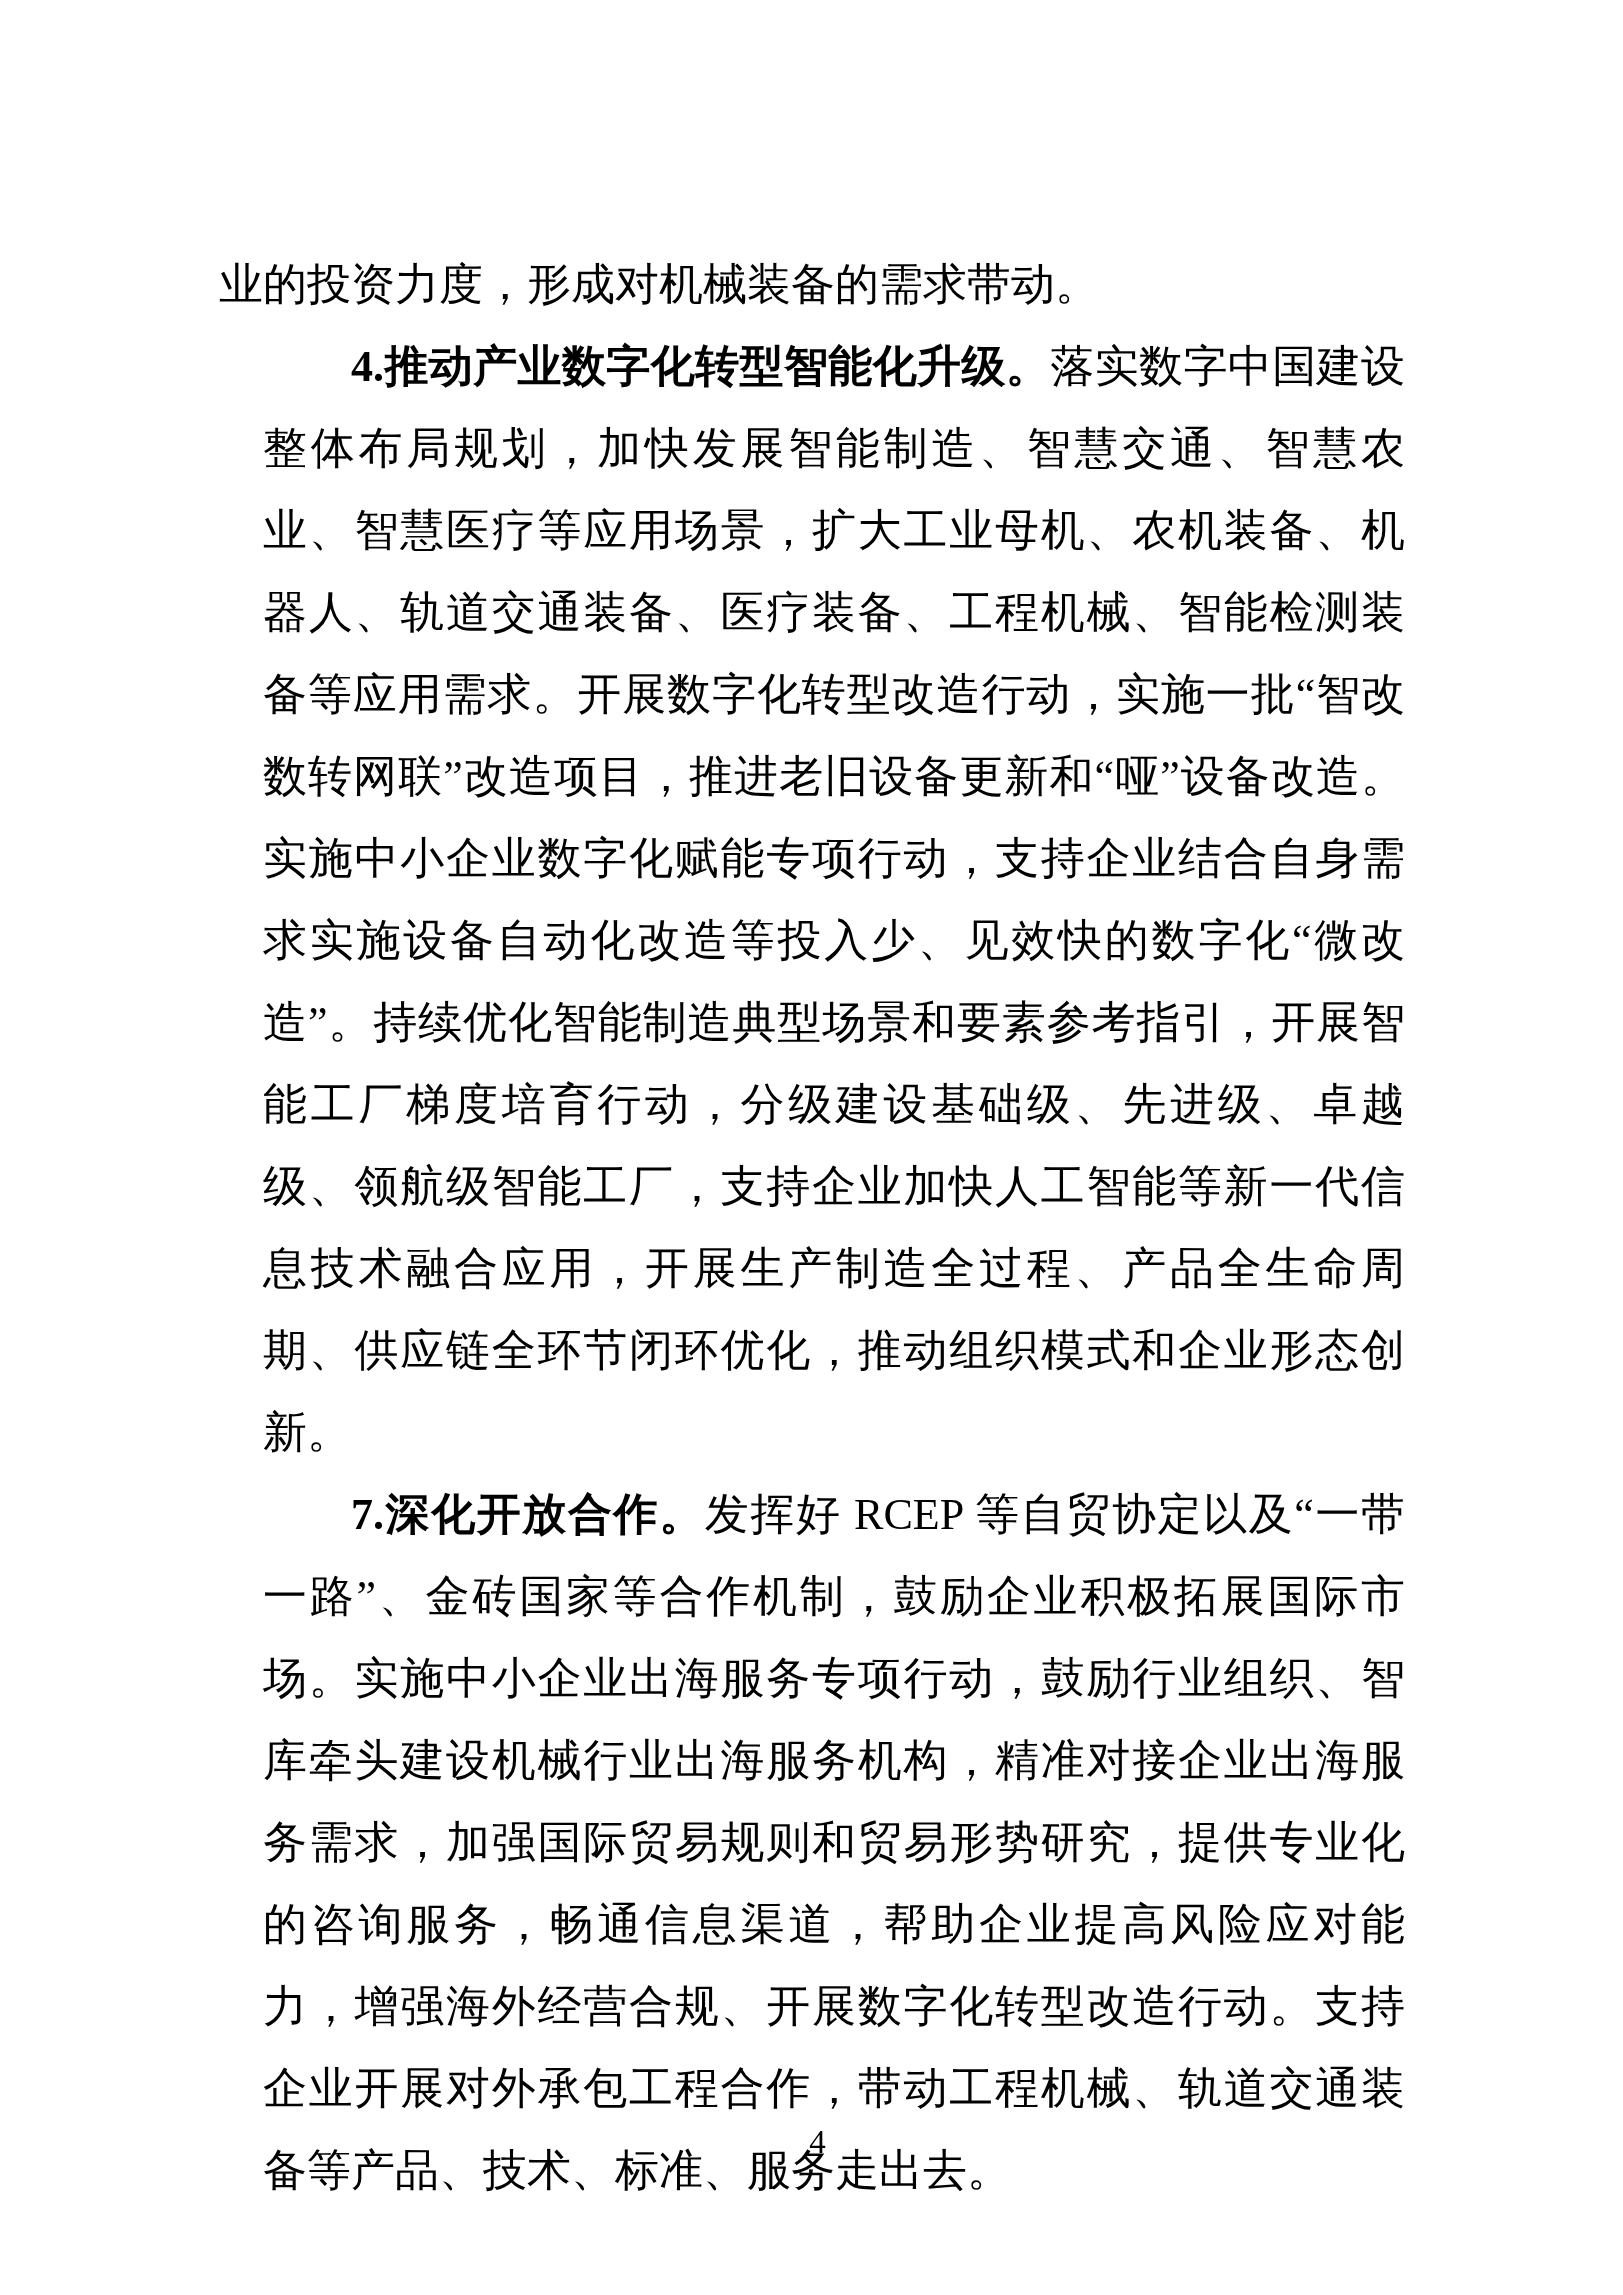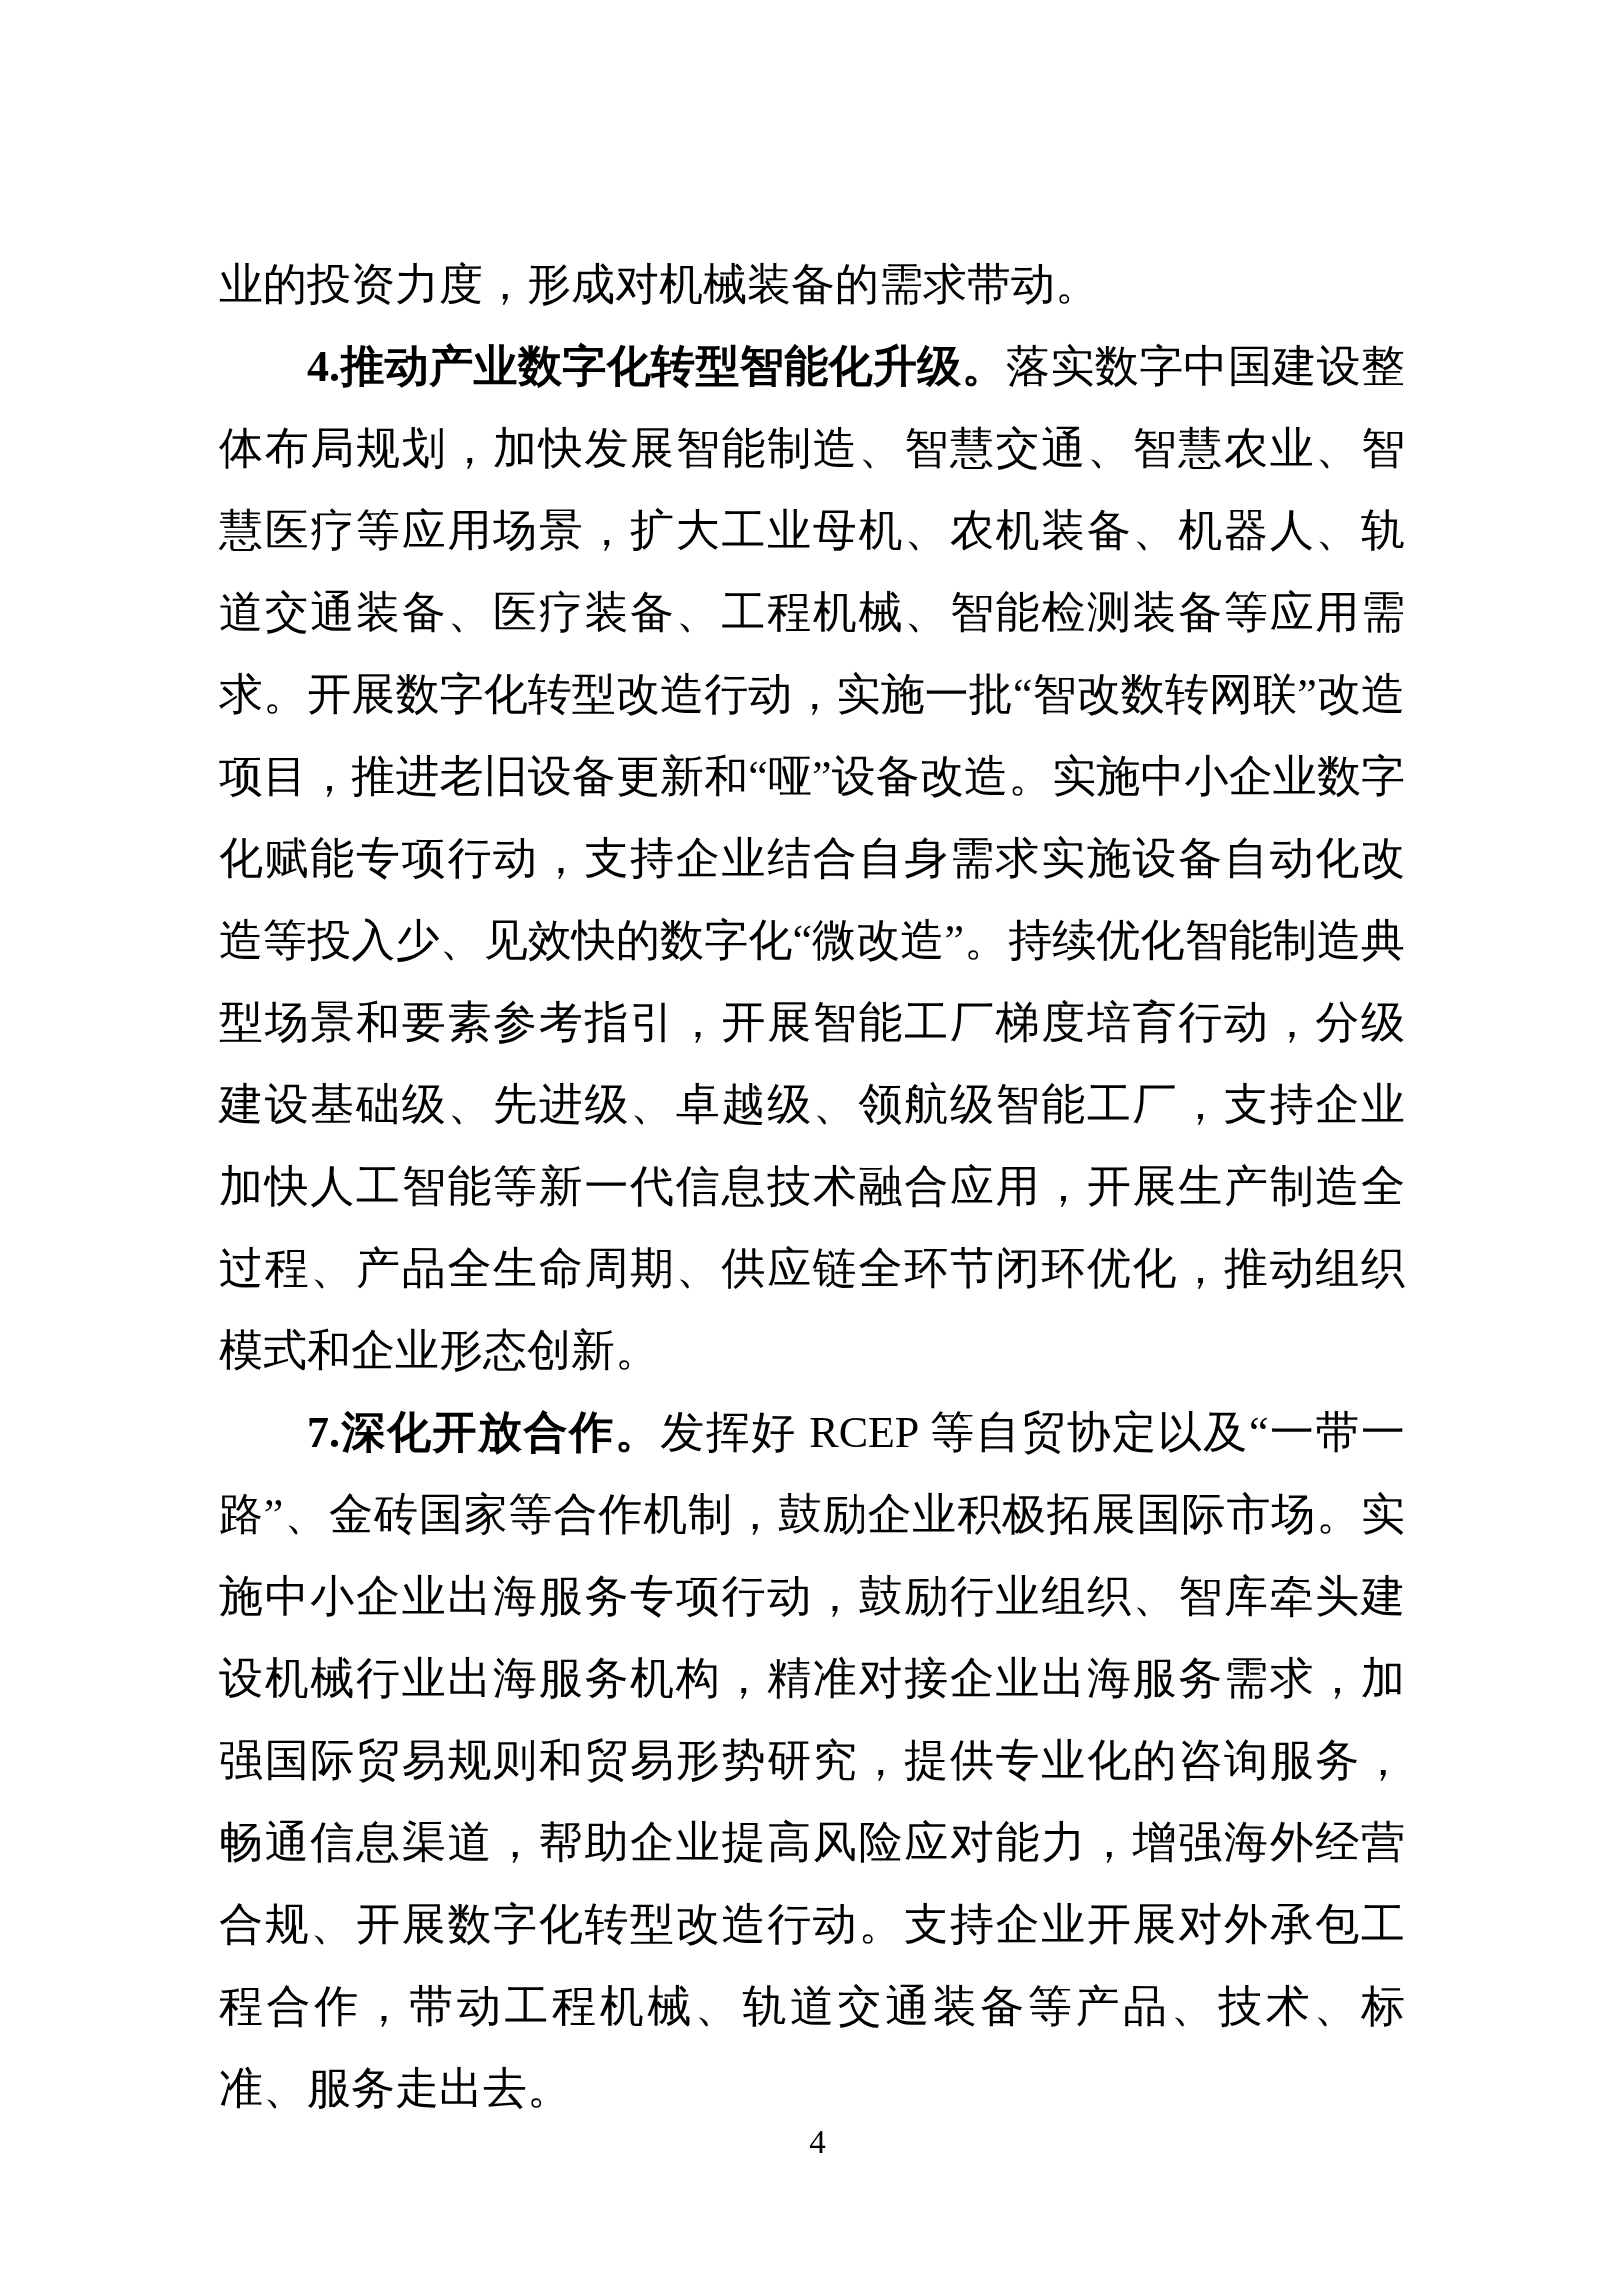--- a/index.html
+++ b/index.html
@@ -27,20 +27,21 @@
     text-align: justify;
     text-justify: inter-character;
     letter-spacing: 0;
   }
   .text-block p {
     margin: 0;
     padding: 0;
   }
   p.indented {
     text-indent: 88px;
+    margin-left: 44px;
   }
   .para-heading {
     font-weight: bold;
   }
   .page-footer {
     position: absolute;
     left: 0;
     top: 2122px;
     width: 100%;
     text-align: center;

